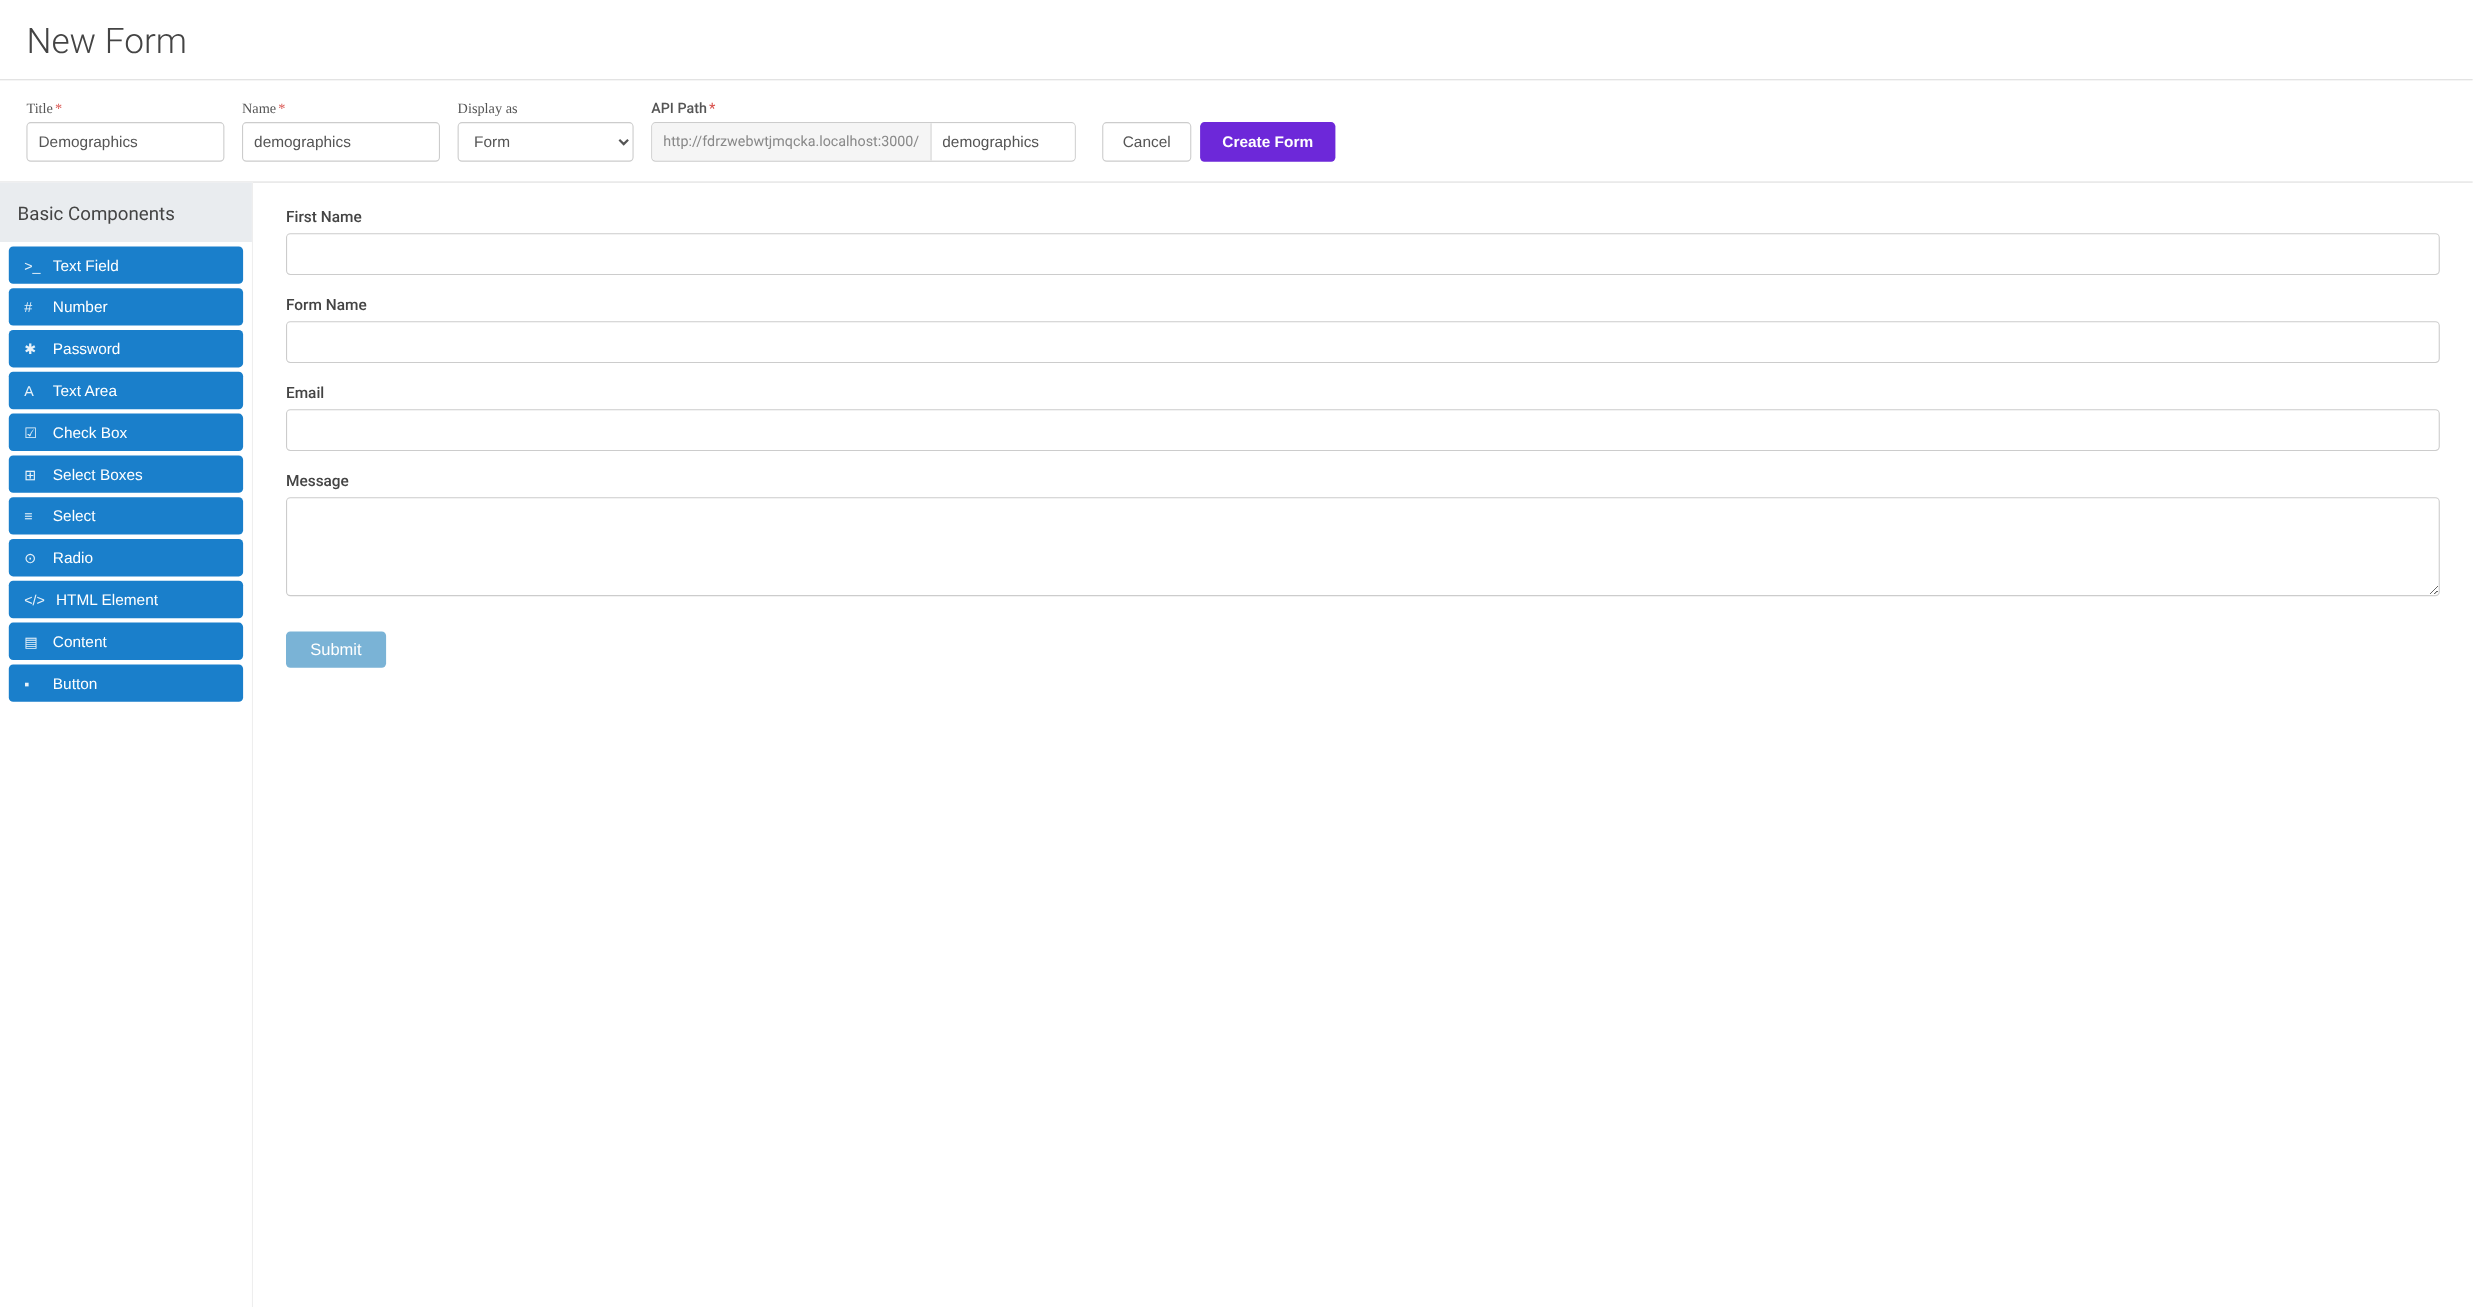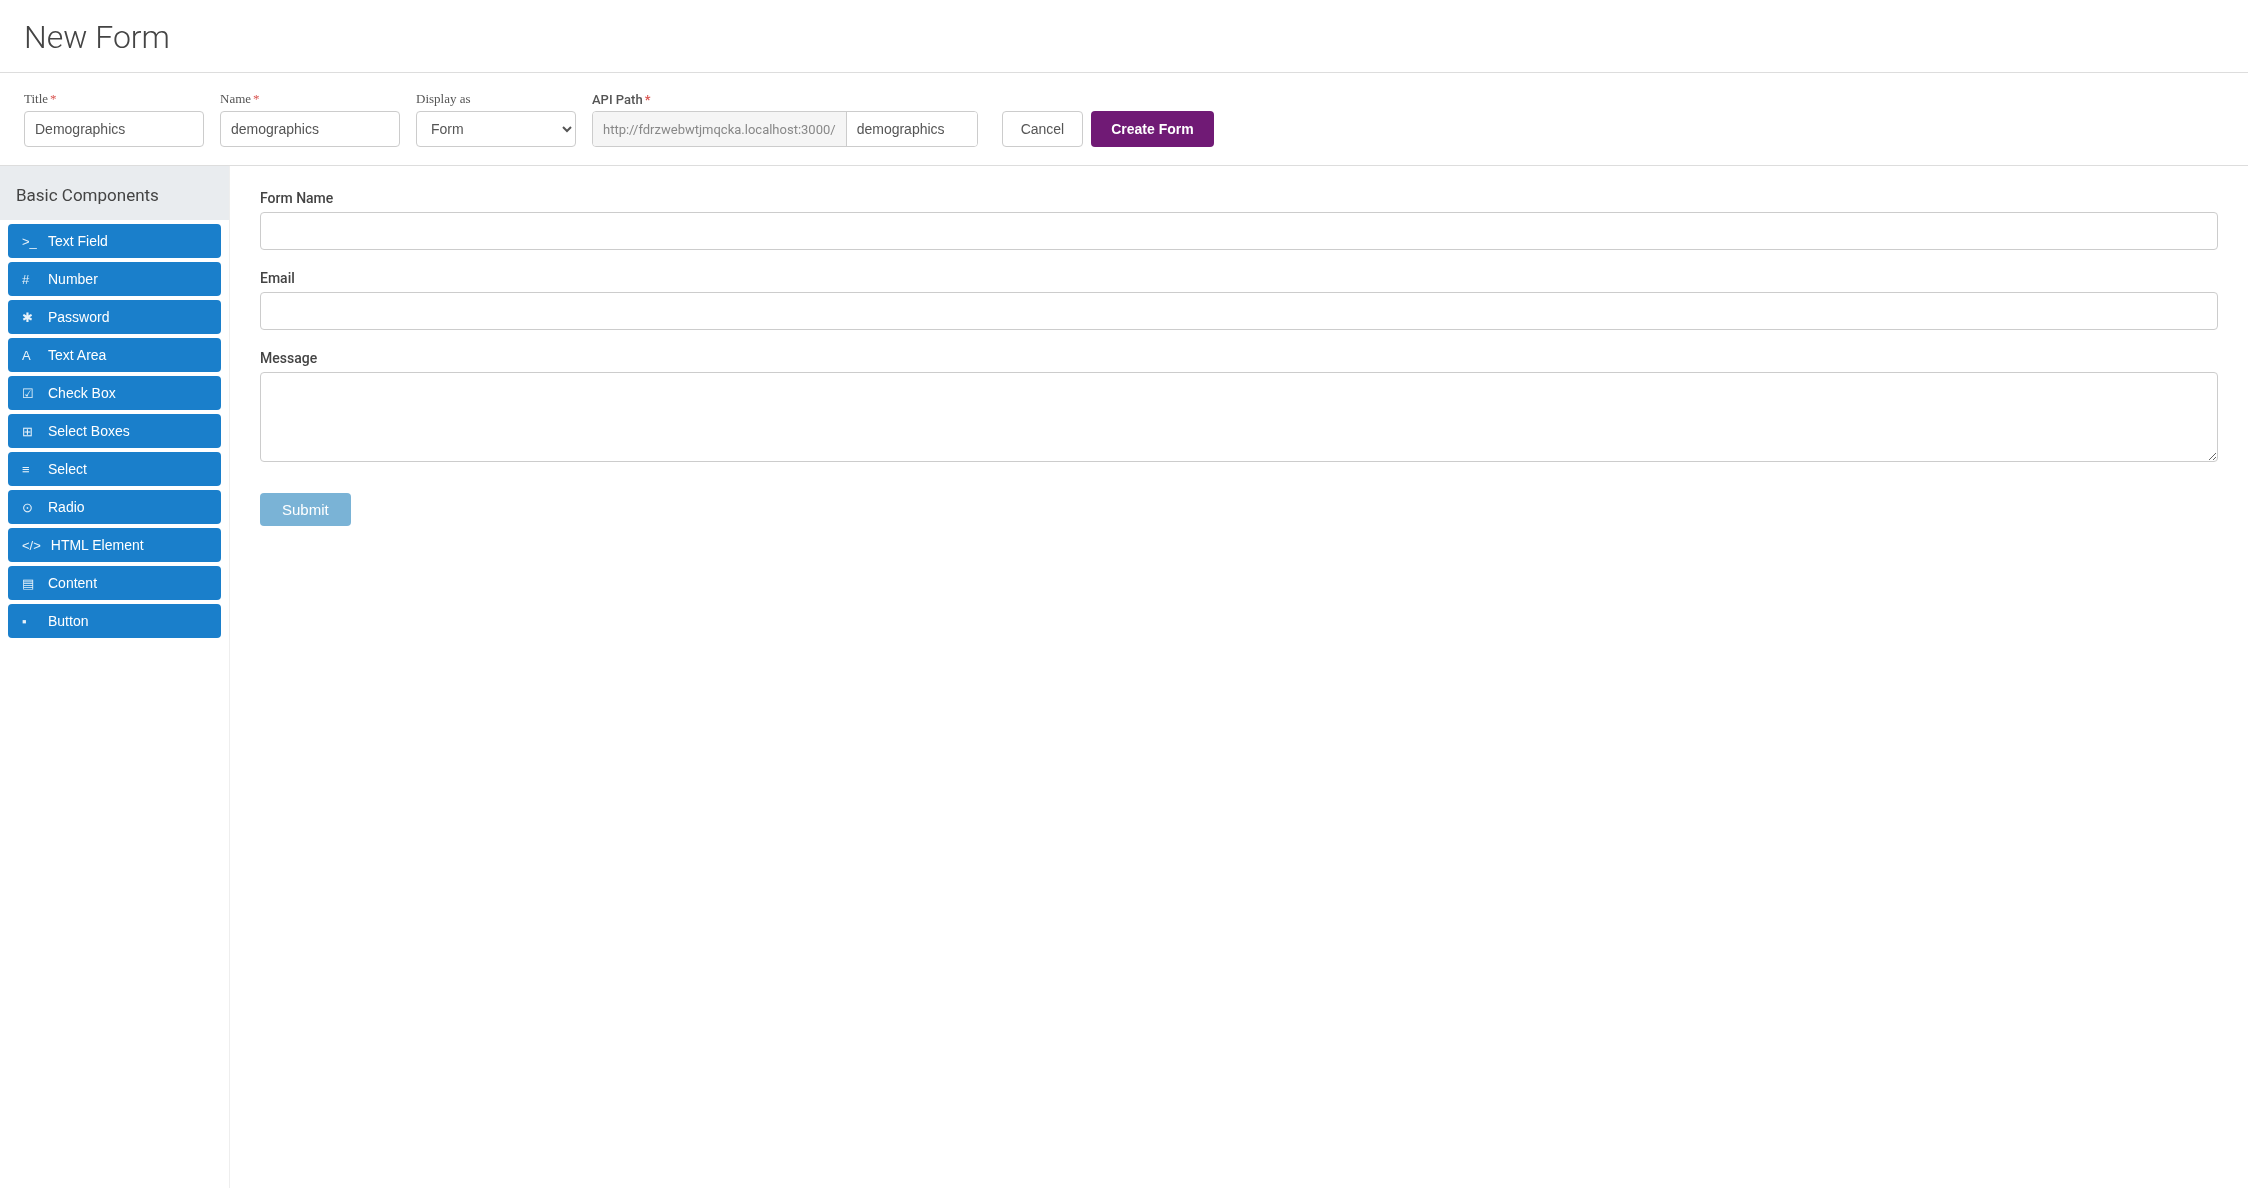--- a/index.html
+++ b/index.html
@@ -113,21 +113,21 @@
       background: #fff;
       color: #555;
       font-size: 14px;
       cursor: pointer;
       height: 36px;
     }
     .btn-create {
       padding: 7px 20px;
       border: none;
       border-radius: 4px;
-      background: #701a75;
+      background: #6d28d9;
       color: #fff;
       font-size: 14px;
       font-weight: 600;
       cursor: pointer;
       height: 36px;
     }
     .main-content {
       display: flex;
       min-height: calc(100vh - 150px);
     }
@@ -301,20 +301,24 @@
       <span>Content</span>
     </button>
     <button class="sidebar-btn">
       <span class="btn-icon">▪</span>
       <span>Button</span>
     </button>
   </div>
 
   <div class="form-area">
 
+    <div class="form-field-group">
+      <label>First Name</label>
+      <input type="text" style="">
+    </div>
 
     <div class="form-field-group">
       <label>Form Name</label>
       <input type="text" style="">
     </div>
 
     <div class="form-field-group">
       <label>Email</label>
       <input type="text" style="">
     </div>

